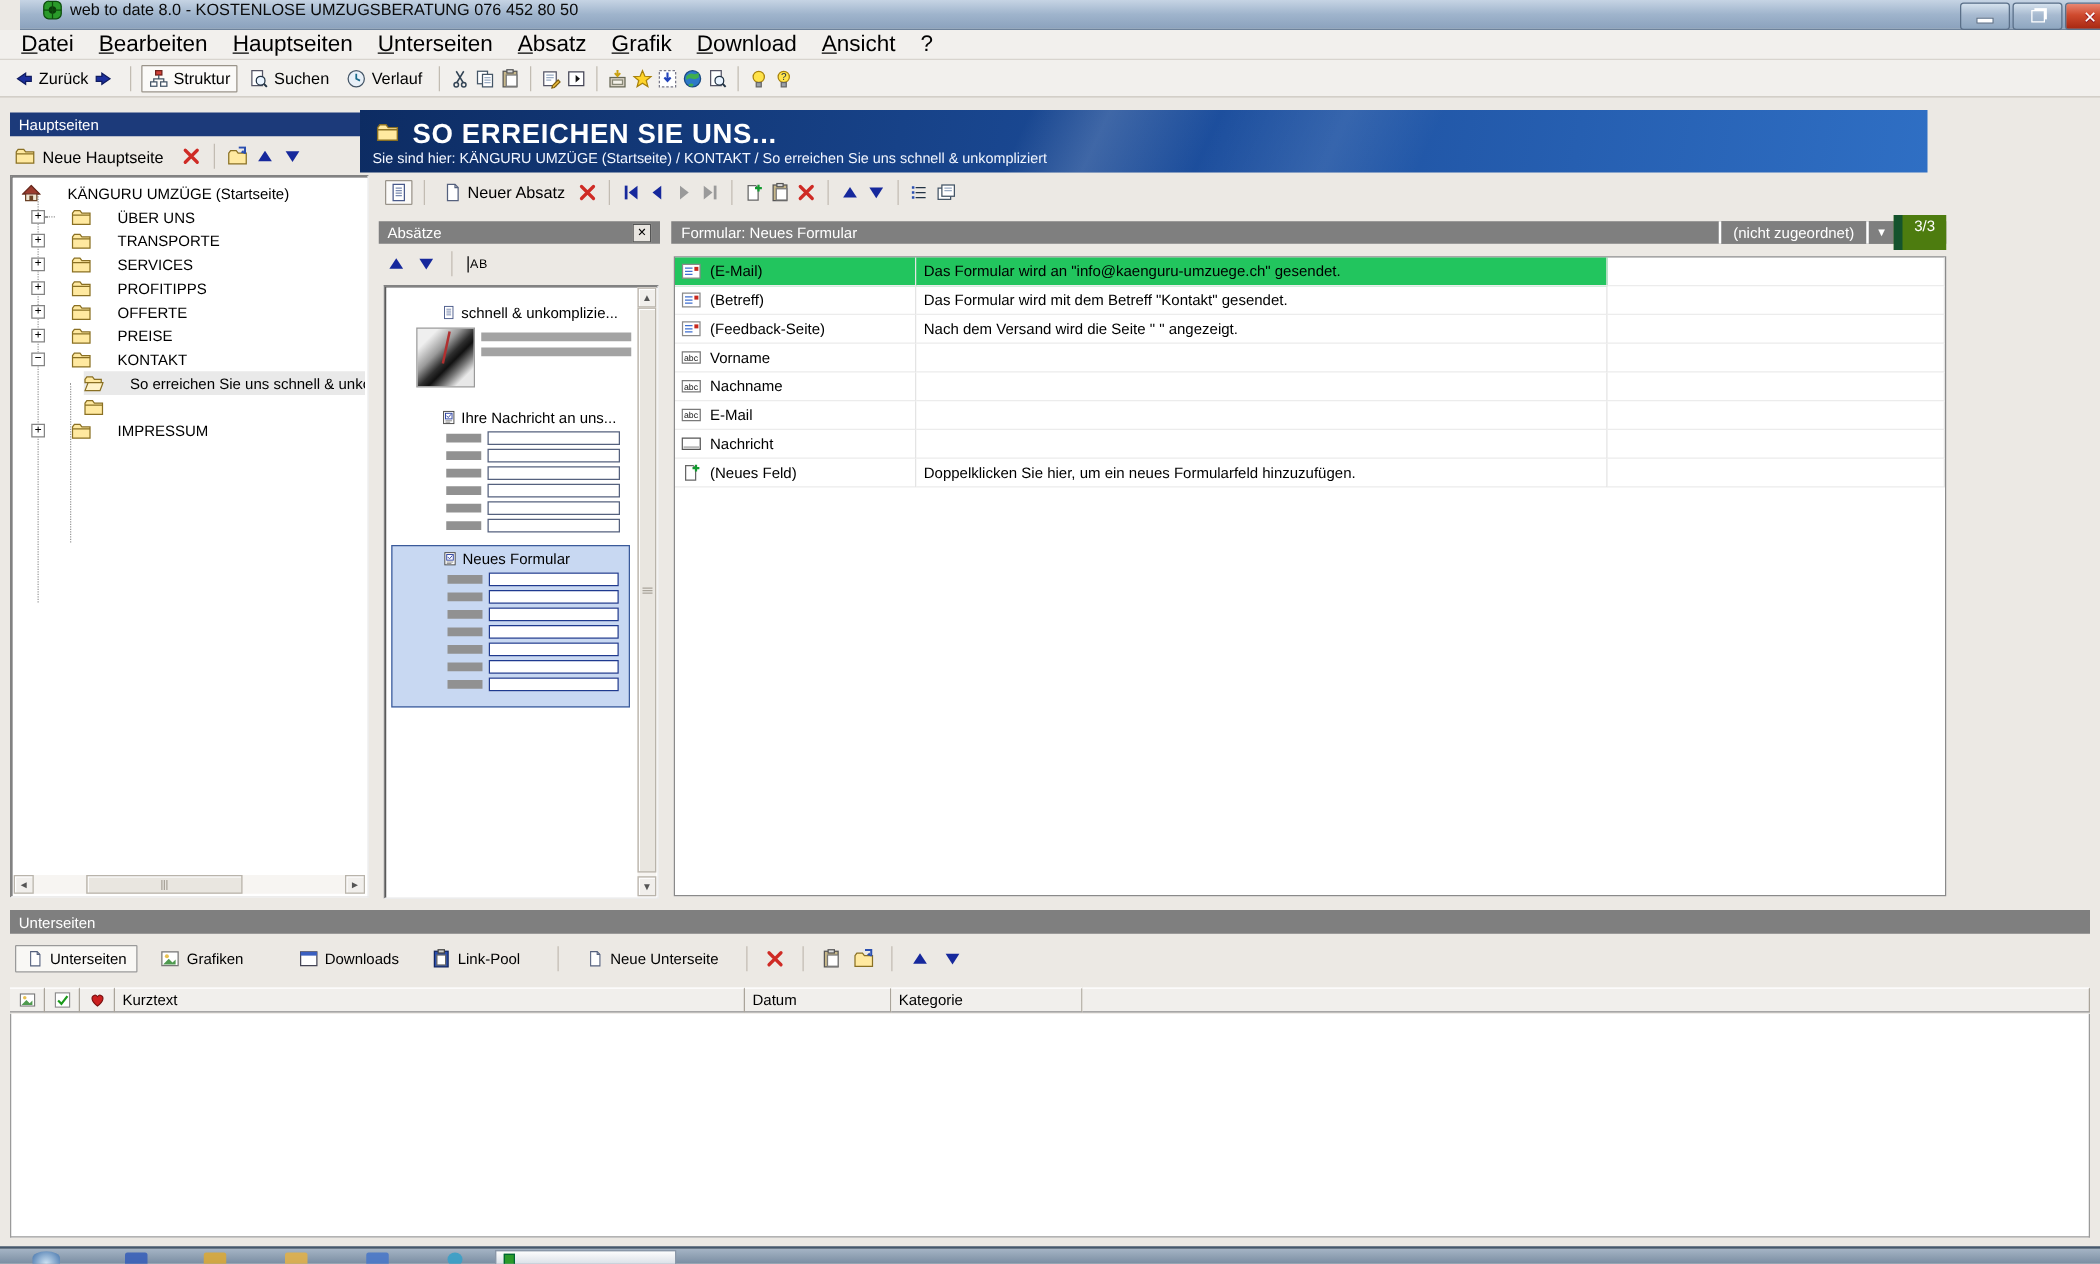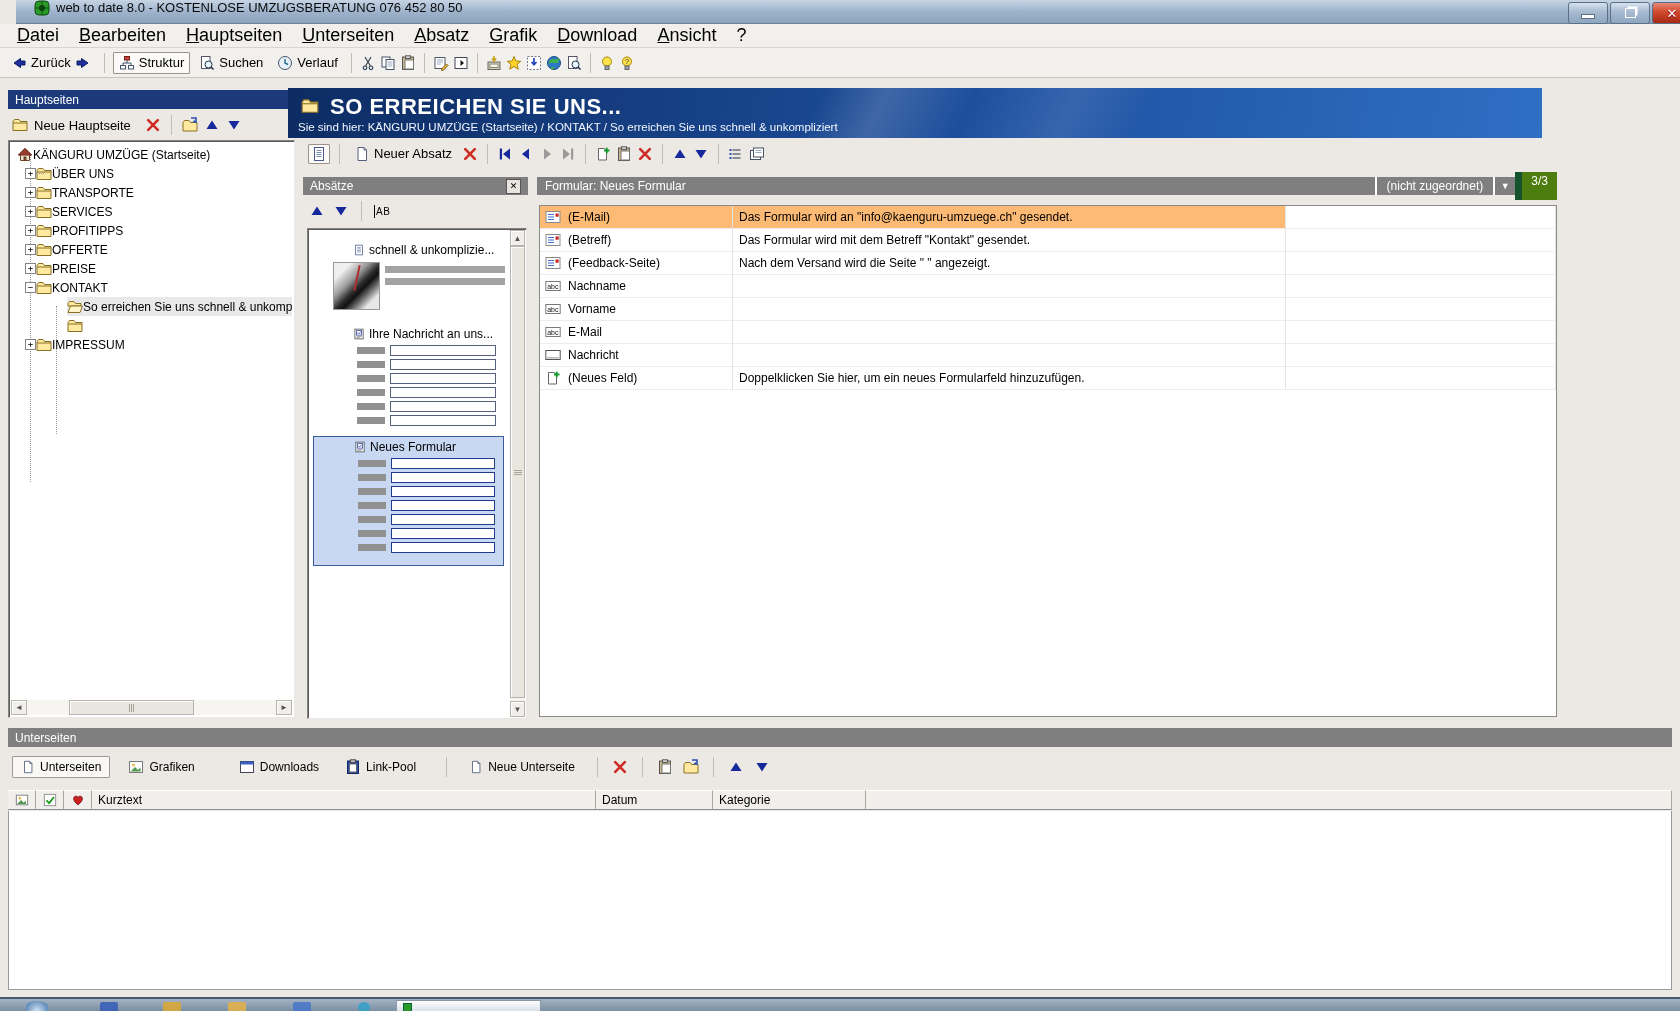--- a/index.html
+++ b/index.html
@@ -34,21 +34,21 @@
   .tbtn{display:flex;align-items:center;gap:4px;padding:2px 5px;font-size:13px}
   .tbtn.toggled{border:1px solid #9a948a;background:#fbfaf8;border-radius:1px}
   .sep{width:1px;height:20px;background:#c2bcb2;margin:0 4px;flex:none}
   
   .ghdr{background:#7f7f7f;color:#fff;font-size:12px;display:flex;align-items:center;padding:0 7px;box-sizing:border-box}
   .navyhdr{background:#1c3a7a;color:#fff;font-size:12px;display:flex;align-items:center;padding:0 7px;box-sizing:border-box}
   
   .side-tools{display:flex;align-items:center;gap:6px;padding-left:4px;box-sizing:border-box}
   .treebox{background:#fff;border:1px solid #828282;border-right-color:#e8e8e8;border-bottom-color:#e8e8e8;
     box-shadow:inset 1px 1px 0 #5a5a5a}
-  .trow{position:absolute;height:19px;display:flex;align-items:center;gap:0;font-size:12px;white-space:nowrap}
+  .trow{position:absolute;height:19px;display:flex;align-items:center;gap:21px;font-size:12px;white-space:nowrap}
   .expander{width:11px;height:11px;border:1px solid #848484;background:#fff;font-size:9px;line-height:9px;
     text-align:center;box-sizing:border-box;font-family:"DejaVu Sans Mono",monospace;flex:none}
   .dotv{position:absolute;border-left:1px dotted #9a9a9a;width:0}
   .doth{position:absolute;border-top:1px dotted #9a9a9a;height:0}
   .tsel{background:#e9e9e9}
   
   .sbtn{background:#f1efec;border:1px solid #b9b4ab;box-shadow:inset 1px 1px 0 #fff;
     display:flex;align-items:center;justify-content:center;font-size:8px;color:#555;box-sizing:border-box}
   .strack{background:#f7f5f2}
   .sthumb{background:#e9e6e0;border:1px solid #b9b4ab;box-shadow:inset 1px 1px 0 #fff;box-sizing:border-box;
@@ -72,21 +72,21 @@
   .pitem.sel .fld{border-color:#1f3a8f}
   
   .ftable{background:#fff;border:1px solid #8a8a8a;box-sizing:border-box}
   .fhrow,.frow2{display:grid;grid-template-columns:193px 553px 1fr}
   .fhrow>div{background:#f1efec;border-right:1px solid #b2ada4;border-bottom:1px solid #9a9a9a;
     height:19px;line-height:19px;padding-left:6px;font-size:12px;box-sizing:border-box}
   .frow2>div{height:23px;border-right:1px solid #e4e4e4;border-bottom:1px solid #ececec;
     display:flex;align-items:center;box-sizing:border-box;font-size:12px;white-space:nowrap;overflow:hidden}
   .frow2>div:first-child{padding-left:5px;gap:7px}
   .frow2>div:nth-child(2){padding-left:6px}
-  .frow2.shade>div:nth-child(-n+2){background:#fdba74}
+  .frow2.shade>div:nth-child(-n+2){background:#22c55e}
   
   .tab{display:flex;align-items:center;gap:5px;padding:3px 8px;font-size:12px}
   .tab.on{border:1px solid #9a9a9a;background:#f9f8f5;border-radius:1px}
   
   .bhcell{background:#f1efec;border-right:1px solid #aaa49a;border-bottom:1px solid #8f8f8f;border-top:1px solid #fff;
     height:20px;box-sizing:border-box;display:flex;align-items:center;padding-left:6px;font-size:12px}
   
   .taskbar{left:0;top:997px;width:1680px;height:14px;background:linear-gradient(#a5b4c5,#73879c);border-top:2px solid #46586c}
   .tico{position:absolute;top:3px;width:18px;height:11px;border-radius:2px;opacity:.9}
   u{text-decoration:underline}
@@ -713,31 +713,31 @@
           <span>(Feedback-Seite)</span>
         </div>
       <div>Nach dem Versand wird die Seite " " angezeigt.</div>
         <div></div>
     </div>
     <div class="frow2">
       <div>
           <svg class="ico">
             <use href="#i-abc"></use>
           </svg>
-          <span>Nachname</span>
+          <span>Vorname</span>
         </div>
       <div></div>
         <div></div>
     </div>
     <div class="frow2">
       <div>
           <svg class="ico">
             <use href="#i-abc"></use>
           </svg>
-          <span>Vorname</span>
+          <span>Nachname</span>
         </div>
       <div></div>
         <div></div>
     </div>
     <div class="frow2">
       <div>
           <svg class="ico">
             <use href="#i-abc"></use>
           </svg>
           <span>E-Mail</span>

